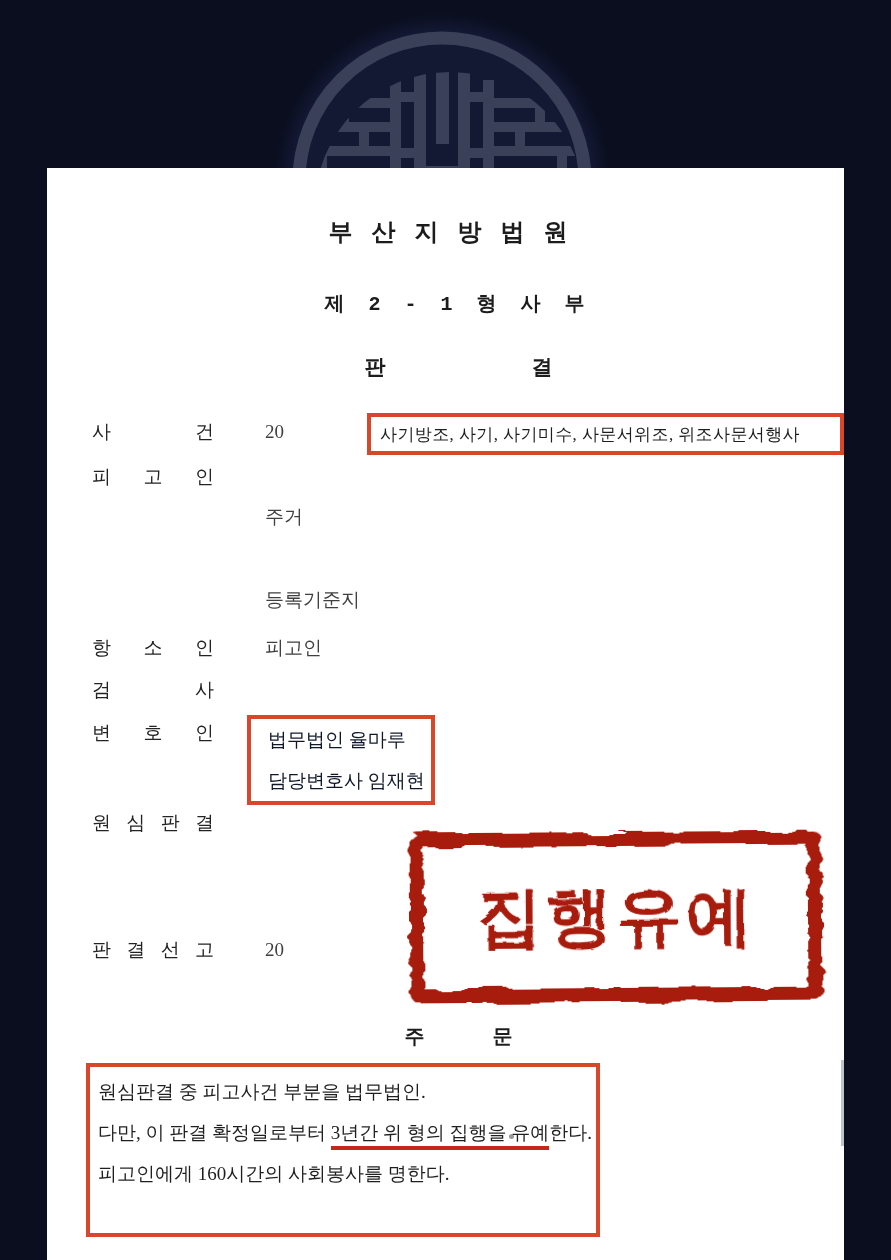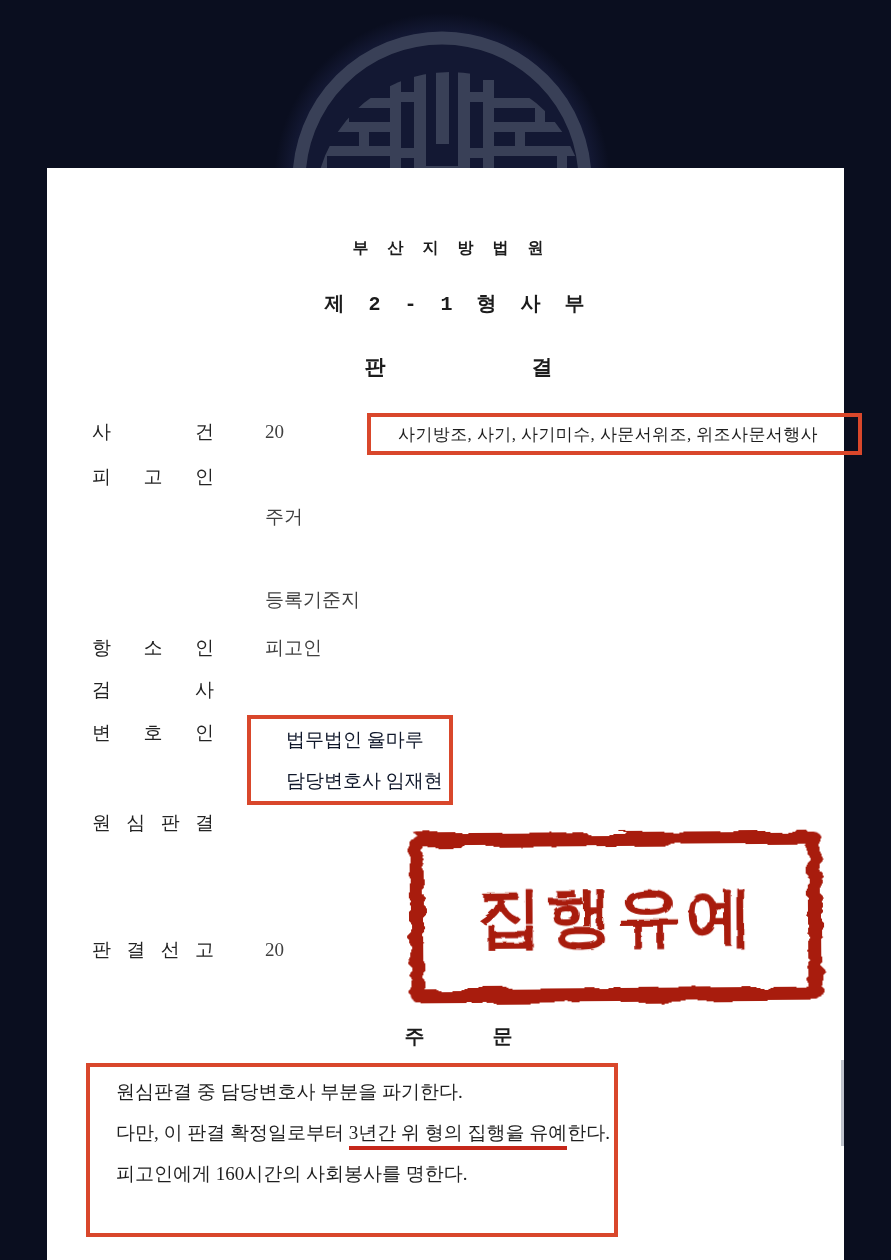--- a/index.html
+++ b/index.html
@@ -8,30 +8,30 @@
     background:radial-gradient(circle 175px at 442px 181px,#131833 0 150px,#0a0e1f 168px);
     font-family:"Liberation Serif","DejaVu Serif",serif;
   }
   .abs{position:absolute;}
   
   #emblem{left:287px;top:26px;width:310px;height:310px;filter:blur(.7px);opacity:.95;}
   
   .page{left:47px;top:168px;width:797px;height:1092px;background:#ffffff;}
   
   .heading{left:0;width:100%;text-align:center;color:#1c1c1c;font-weight:bold;transform:translateX(12px);}
-  .court{top:70px;font-size:16px;letter-spacing:19px;}
+  .court{top:48px;font-size:24px;letter-spacing:19px;}
   .division{top:122px;font-size:20px;letter-spacing:6px;font-family:Liberation Mono, monospace;}
   .pair{left:0;width:100%;display:flex;justify-content:center;color:#1c1c1c;font-weight:bold;transform:translateX(13px);}
   .judgment-pair{top:185px;font-size:21px;gap:146px;}
   .order-pair{top:855px;font-size:20px;gap:68px;}
   
   .flabel{left:45px;width:122px;display:flex;justify-content:space-between;font-size:19px;color:#232323;line-height:24px;}
   .fvalue{left:218px;font-size:19px;color:#404040;line-height:24px;white-space:nowrap;}
   
-  .rbox{border:4px solid #d9472b;background:transparent;padding-left:18px;}
+  .rbox{border:4px solid #d9472b;background:transparent;}
   .charges-box{left:320px;top:245px;width:469px;height:34px;display:flex;align-items:center;}
   .charges-box span{padding-left:9px;font-size:17px;letter-spacing:.4px;color:#1e1e1e;white-space:nowrap;}
   .counsel-box{left:200px;top:547px;width:180px;height:82px;}
   .counsel-box div{padding-left:17px;font-size:19px;line-height:41px;color:#0f172a;white-space:nowrap;}
   
   .stamp{left:363px;top:664px;width:412px;height:170px;transform:rotate(-.4deg);}
   .stamp-frame{position:absolute;inset:0;border:14px solid #a81b10;border-radius:9px;filter:url(#rough1);}
   .stamp-text{position:absolute;inset:0;display:flex;align-items:center;justify-content:center;
     font-size:66px;font-weight:bold;color:#a81b10;letter-spacing:4px;filter:url(#rough2);}
   
@@ -164,20 +164,20 @@
       <span>고</span>
     </div>
   <div class="abs fvalue" style="top:770px">20</div>
 
   <div class="abs pair order-pair">
     <span>주</span>
     <span>문</span>
   </div>
 
   <div class="abs rbox order-box">
-    <div class="order-line">원심판결 중 담당변호사 부분을 파기한다.</div>
+    <div class="order-line">원심판결 중 피고사건 부분을 법무법인.</div>
     <div class="order-line"><span>다만, 이 판결 확정일로부터 </span><span class="uline">3년간 위 형의 집행을 유예</span><span>한다.</span></div>
     <div class="order-line">피고인에게 160시간의 사회봉사를 명한다.</div>
   </div>
 
   <div class="abs stray-dot"></div>
   <div class="abs edge-mark"></div>
 </div>
 
 </body></html>

